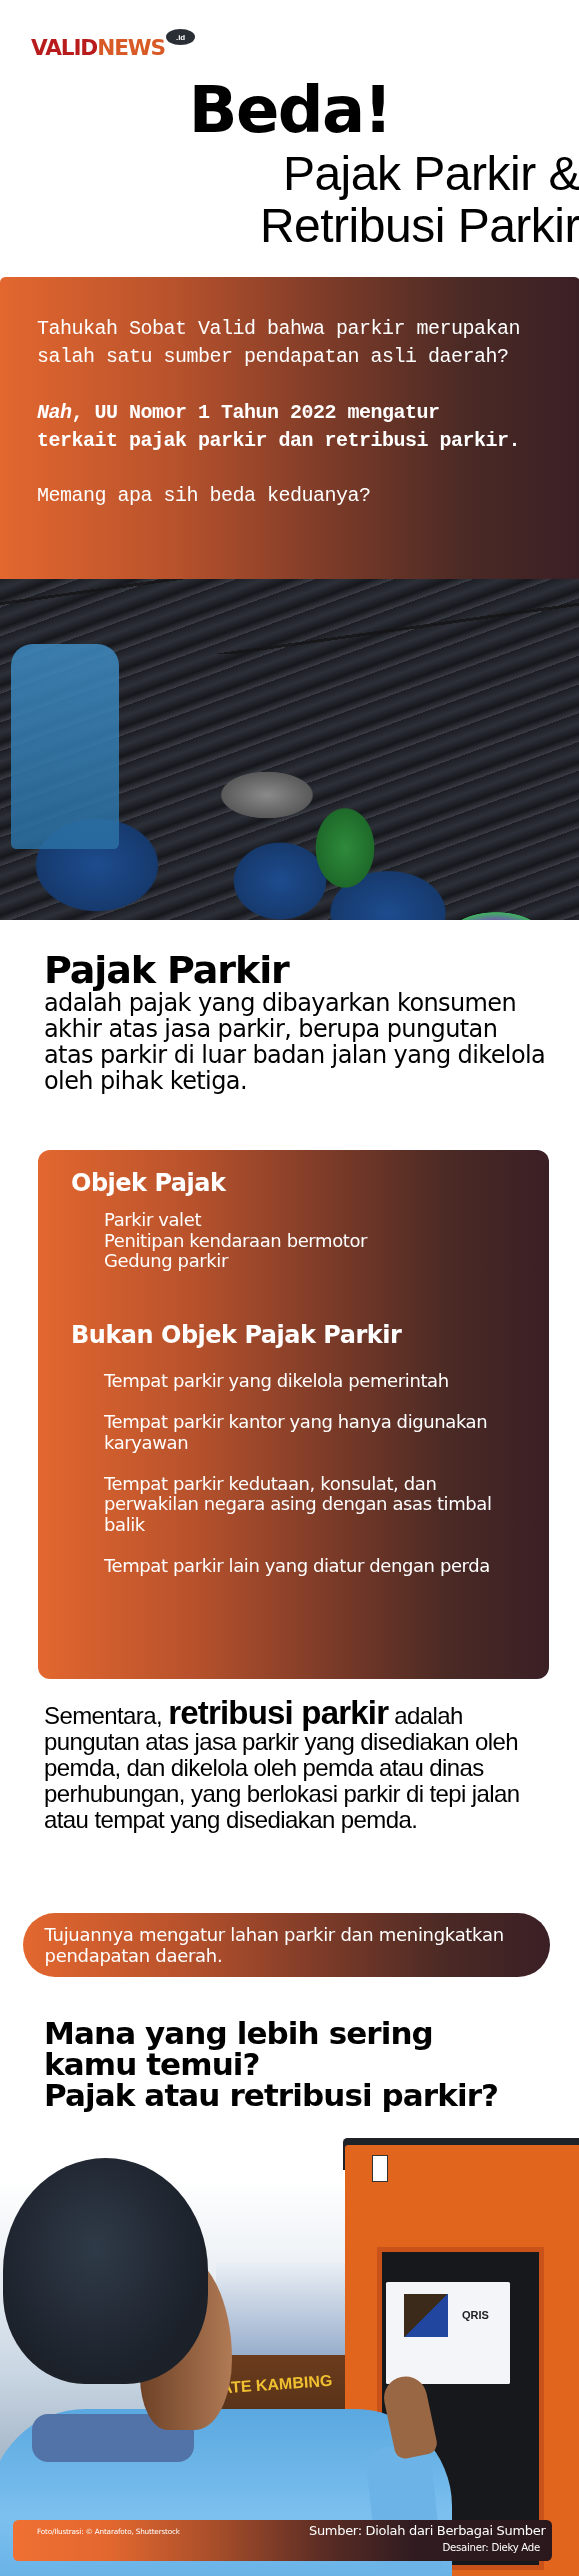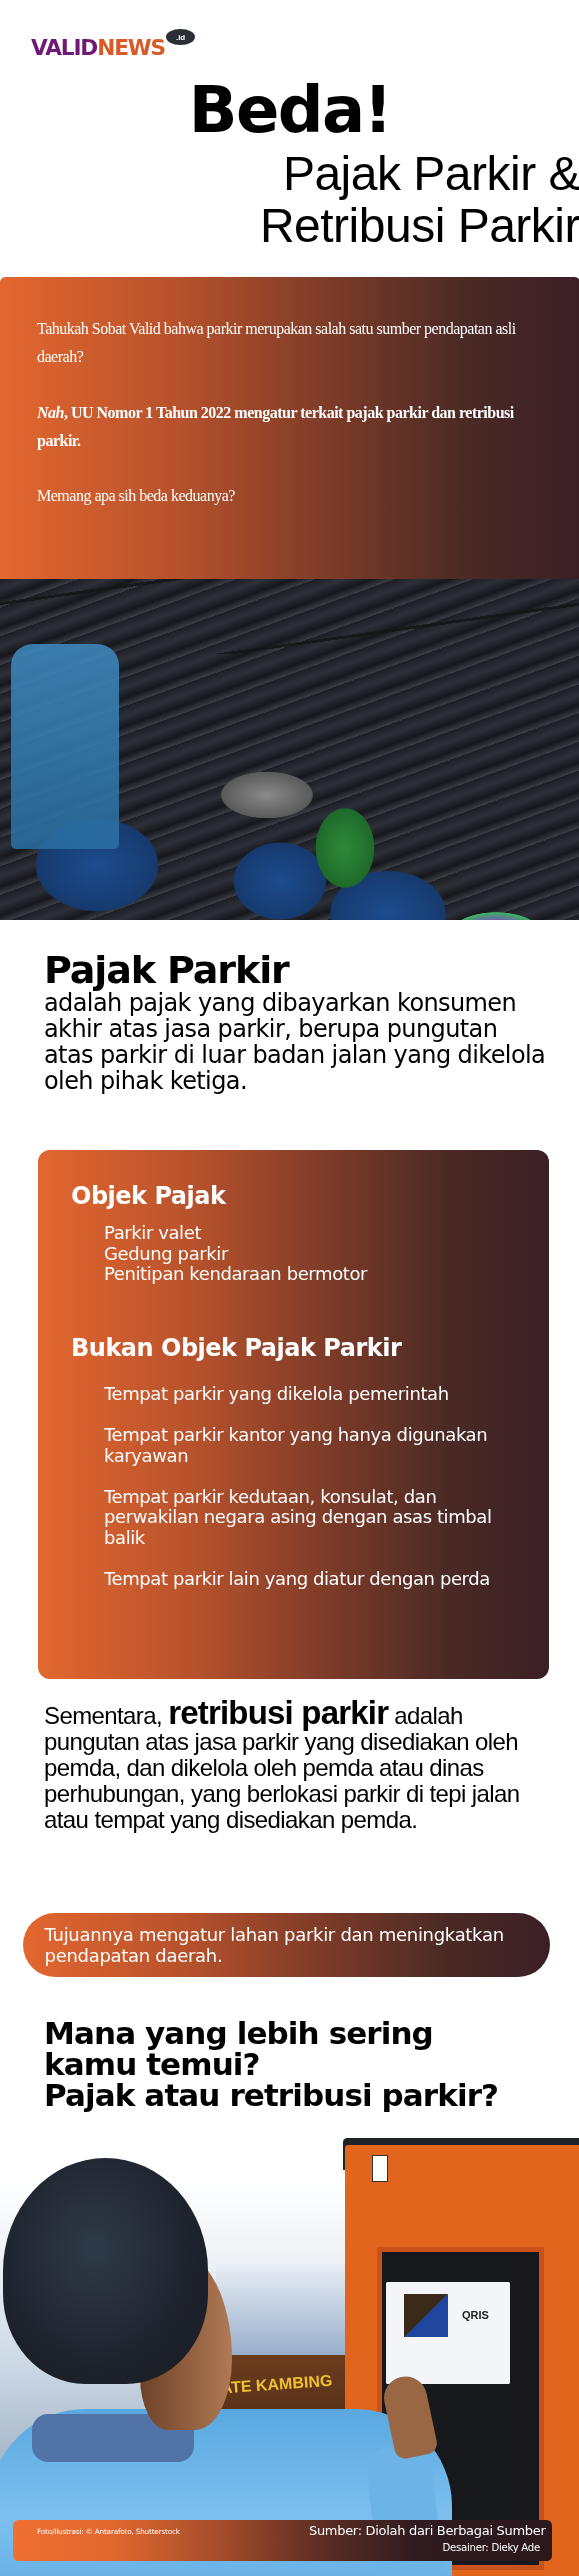--- a/index.html
+++ b/index.html
@@ -3,33 +3,33 @@
 <meta charset="utf-8">
 <style>
   * { box-sizing: border-box; margin: 0; padding: 0; }
   html, body { width: 580px; background: #ffffff; }
   body { font-family: "Liberation Sans", "DejaVu Sans", sans-serif; color: #000; position: relative; height: 2576px; overflow: hidden; }
 
   .abs { position: absolute; }
 
   
   .logo { left: 31px; top: 33px; height: 26px; display: flex; align-items: flex-end; }
-  .logo .valid { font-family: "DejaVu Sans", sans-serif; font-weight: 800; font-size: 21.6px; letter-spacing: -1.1px; color: #701a75; line-height: 1; }
+  .logo .valid { font-family: "DejaVu Sans", sans-serif; font-weight: 800; font-size: 21.6px; letter-spacing: -1.1px; color: #b91c1c; line-height: 1; }
   .logo .news { font-family: "DejaVu Sans", sans-serif; font-weight: 800; font-size: 21.6px; letter-spacing: -1.1px; color: #D85A26; line-height: 1; }
   .logo .badge { width: 29px; height: 16px; border-radius: 50%; background: #2A2F36; color: #fff; font-size: 8px; font-weight: 700; display: flex; align-items: center; justify-content: center; margin-left: 1.1px; margin-bottom: 14px; }
 
   
   .title-main { left: 0; width: 580px; top: 75px; text-align: center; font-family: "DejaVu Sans", sans-serif; font-weight: 800; font-size: 64px; line-height: 70px; letter-spacing: -1.6px; }
   .title-sub { left: 0; width: 580px; top: 148px; text-align: right; font-family: "Liberation Sans", sans-serif; font-weight: 400; font-size: 48px; line-height: 52px; letter-spacing: -0.5px; }
 
   .grad { background: linear-gradient(90deg, #E3672F 0%, #B8522C 30%, #7A3A28 58%, #4B2A25 80%, #3A1F25 100%); }
 
   
   .intro-card { left: 0; top: 277px; width: 580px; height: 302px; border-radius: 5.4px 5.4px 0 0; color: #fff; padding: 38px 0 0 37px; }
-  .intro-card p { font-family: Liberation Serif, serif; font-size: 16px; line-height: 28px; letter-spacing: -0.5px; }
+  .intro-card p { font-family: Liberation Mono, monospace; font-size: 20px; line-height: 28px; letter-spacing: -0.5px; }
   .intro-card .p1 { width: 517px; }
   .intro-card .p2 { margin-top: 28px; font-weight: 700; width: 485px; }
   .intro-card .p2 em { font-style: italic; text-align: center; }
   .intro-card .p3 { margin-top: 27px; }
 
   
   .photo-crowd { left: 0; top: 579px; width: 580px; height: 341px; overflow: hidden;
     background:
       radial-gradient(ellipse 75px 38px at 267px 216px, #8a8a8a 0%, #5a5a5a 60%, transparent 62%),
       radial-gradient(ellipse 48px 65px at 345px 269px, #2e8a3a 0%, #1e6a2a 60%, transparent 62%),
@@ -40,21 +40,21 @@
       repeating-linear-gradient(160deg, #1c1e24 0px, #2d3038 9.7px, #15171c 19.4px, #3a3d45 27px),
       #2a2c33; }
   .photo-crowd .wires { position: absolute; inset: 0; background: repeating-linear-gradient(-8deg, transparent 0 48px, rgba(20,20,20,0.8) 48px 51px, transparent 51px 81px); height: 75px; }
   .photo-crowd .people { position: absolute; left: 10.8px; top: 65px; width: 108px; height: 205px; background: linear-gradient(180deg, #3e8bc2, #2a6fa3); border-radius: 21.6px 21.6px 5.4px 5.4px; opacity: 0.85; }
 
   
   .pajak-heading { left: 44px; top: 948px; font-family: "DejaVu Sans", sans-serif; font-weight: 800; font-size: 38px; line-height: 44px; letter-spacing: -1.1px; }
   .pajak-body { left: 44px; top: 990px; width: 506px; font-family: "DejaVu Sans", sans-serif; font-size: 24px; line-height: 26px; letter-spacing: -0.6px; }
 
   
-  .objek-card { left: 38px; top: 1150px; width: 511px; height: 529px; border-radius: 12px; color: #fff; padding: 31px 0 0 33px; }
+  .objek-card { left: 38px; top: 1150px; width: 511px; height: 529px; border-radius: 12px; color: #fff; padding: 18px 0 0 33px; }
   .objek-card h3 { font-family: "DejaVu Sans", sans-serif; font-weight: 800; font-size: 24px; line-height: 30px; letter-spacing: -0.5px; }
   .objek-card ul { list-style: none; margin-left: 33px; font-family: "DejaVu Sans", sans-serif; font-size: 18px; line-height: 20.5px; letter-spacing: -0.4px; }
   .objek-card ul.list1 { margin-top: 12px; }
   .objek-card ul.list2 { margin-top: 21.6px; width: 388px; }
   .objek-card ul.list2 li { margin-bottom: 20.5px; }
   .objek-card h3.h2 { margin-top: 48px; }
 
   
   .retribusi { left: 44px; top: 1700px; width: 506px; font-family: Liberation Sans, sans-serif; font-size: 24px; line-height: 26px; letter-spacing: -0.6px; }
   .retribusi b { font-weight: 800; font-size: 33px; letter-spacing: -0.8px; }
@@ -117,22 +117,22 @@
   <div class="people"></div>
 </div>
 
 <h2 class="abs pajak-heading">Pajak Parkir</h2>
 <p class="abs pajak-body">adalah pajak yang dibayarkan konsumen akhir atas jasa parkir, berupa pungutan atas parkir di luar badan jalan yang dikelola oleh pihak ketiga.</p>
 
 <section class="abs objek-card grad">
   <h3>Objek Pajak</h3>
   <ul class="list1">
     <li>Parkir valet</li>
+    <li>Penitipan kendaraan bermotor</li>
     <li>Gedung parkir</li>
-    <li>Penitipan kendaraan bermotor</li>
   </ul>
   <h3 class="h2">Bukan Objek Pajak Parkir</h3>
   <ul class="list2">
     <li>Tempat parkir yang dikelola pemerintah</li>
     <li>Tempat parkir kantor yang hanya digunakan karyawan</li>
     <li>Tempat parkir kedutaan, konsulat, dan perwakilan negara asing dengan asas timbal balik</li>
     <li>Tempat parkir lain yang diatur dengan perda</li>
   </ul>
 </section>
 

